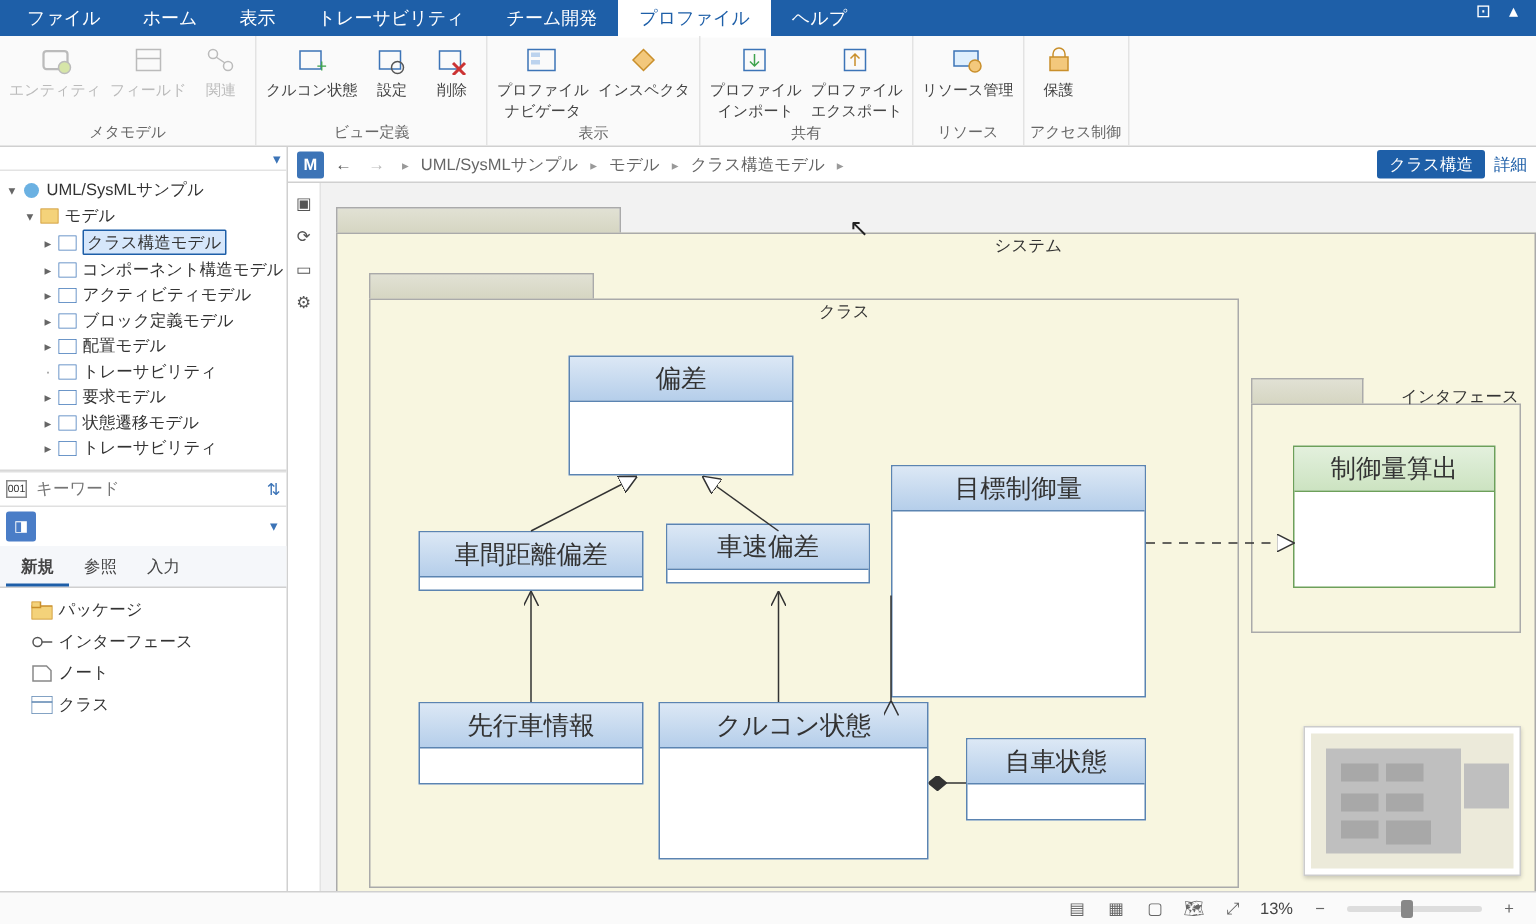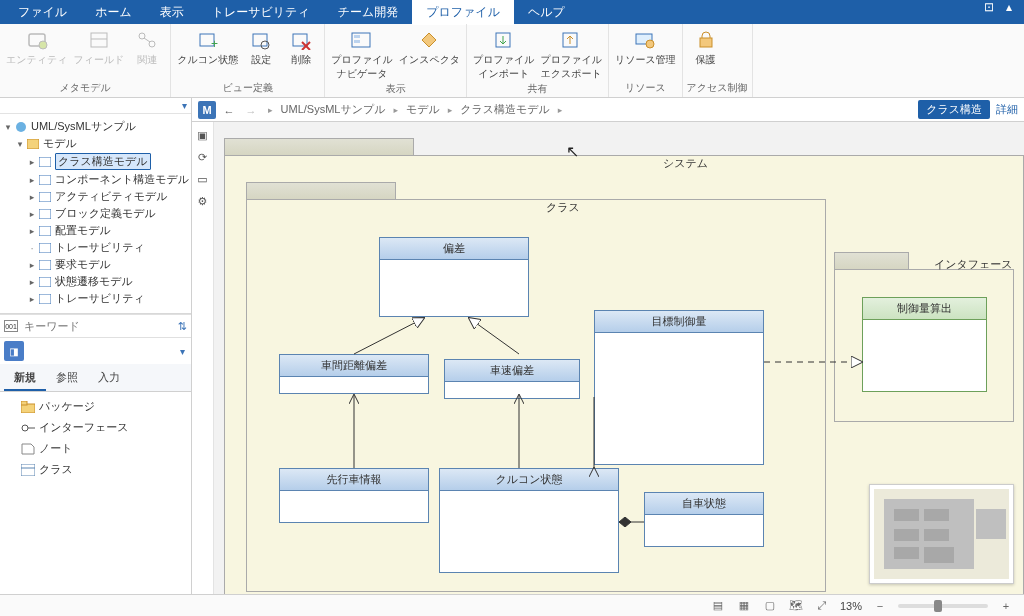--- a/index.html
+++ b/index.html
@@ -59,21 +59,21 @@
 .canvas-wrap { flex: 1; display: flex; }
 .canvas { flex: 1; background: #f2f2f2; position: relative; overflow: hidden; }
 
 
 .pkg { position: absolute; }
 .pkg-tab { position: absolute; top: 0; left: 0; height: 18px; border: 1px solid #aaa; border-bottom: none; background: linear-gradient(#e1e1d4,#d5d5c1); }
 .pkg-body { position: absolute; top: 17px; left: 0; right: 0; bottom: 0; border: 1px solid #aaa; background: #f8f6e0; }
 .pkg-title { position: absolute; top: -1px; left: 50%; transform: translateX(-50%); font-size: 11px; color: #333; }
 
 .cls { position: absolute; border: 1px solid #5b84b1; background: #fff; box-shadow: 0 0 0 0; }
-.cls .hd { background: linear-gradient(#dce8f5, #b5ceea); border-bottom: 1px solid #5b84b1; text-align: center; padding: 3px 2px; font-size: 11px; color: #333; }
+.cls .hd { background: linear-gradient(#dce8f5, #b5ceea); border-bottom: 1px solid #5b84b1; text-align: center; padding: 3px 2px; font-size: 17px; color: #333; }
 .iface .hd { background: linear-gradient(#e3f0dd, #cce3c1); border-bottom-color: #6da05a; }
 .iface { border-color: #6da05a; }
 
 
 svg.overlay { position: absolute; inset: 0; width: 100%; height: 100%; pointer-events: none; }
 
 
 .minimap { position: absolute; right: 10px; bottom: 10px; width: 145px; height: 100px; background: #fff; border: 1px solid #ccc; box-shadow: 0 1px 3px rgba(0,0,0,.2); }
 .minimap .view { position: absolute; inset: 4px; background: #eceada; }
 .minimap .box { position: absolute; background: #bfbfbf; }
@@ -469,36 +469,36 @@
           <div class="pkg-body"></div>
           <div class="pkg-title" style="left:100px;top:5px;transform:none">インタフェース</div>
         </div>
 
         <div class="cls" style="left:165px;top:115px;width:150px;height:80px">
             <div class="hd">偏差</div>
           </div>
         <div class="cls" style="left:65px;top:232px;width:150px;height:40px">
             <div class="hd">車間距離偏差</div>
           </div>
-        <div class="cls" style="left:230px;top:237px;width:136px;height:40px">
+        <div class="cls" style="left:230px;top:227px;width:136px;height:40px">
             <div class="hd">車速偏差</div>
           </div>
         <div class="cls" style="left:65px;top:346px;width:150px;height:55px">
             <div class="hd">先行車情報</div>
           </div>
         <div class="cls" style="left:225px;top:346px;width:180px;height:105px">
             <div class="hd">クルコン状態</div>
           </div>
         <div class="cls" style="left:380px;top:188px;width:170px;height:155px">
             <div class="hd">目標制御量</div>
           </div>
         <div class="cls" style="left:430px;top:370px;width:120px;height:55px">
             <div class="hd">自車状態</div>
           </div>
-        <div class="cls iface" style="left:648px;top:175px;width:125px;height:95px">
+        <div class="cls iface" style="left:648px;top:175px;width:135px;height:95px">
             <div class="hd">制御量算出</div>
           </div>
 
         <svg class="overlay">
           <defs>
             <marker id="tri" markerWidth="12" markerHeight="12" refX="11" refY="6" orient="auto">
                 <path d="M0 0 L12 6 L0 12 z" fill="#fff" stroke="#333"></path>
               </marker>
             <marker id="open" markerWidth="10" markerHeight="10" refX="9" refY="5" orient="auto">
                 <path d="M0 0 L10 5 L0 10" fill="none" stroke="#333"></path>

